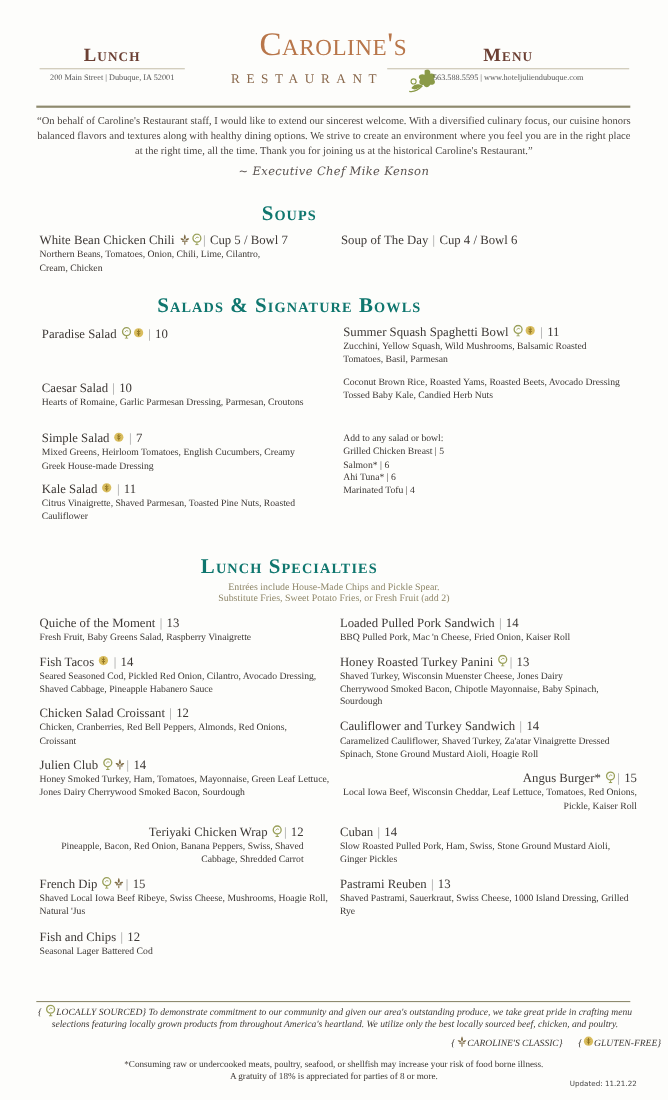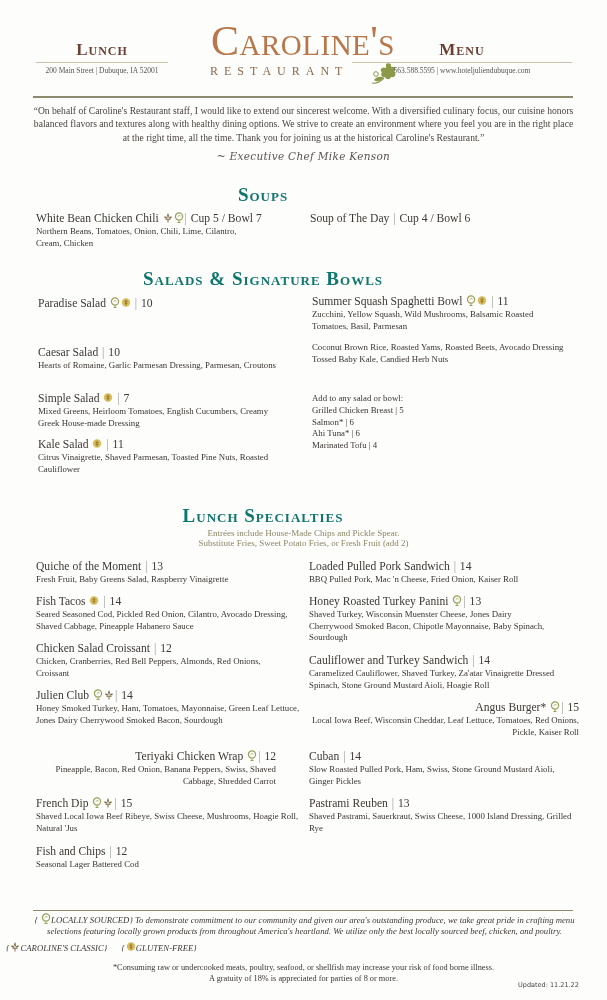--- a/index.html
+++ b/index.html
@@ -7,21 +7,21 @@
     body { font-family: "Liberation Serif", "DejaVu Serif", serif; color: #3a3532; position: relative; }
 
     
     .header { position: absolute; top: 0; left: 0; width: 607px; height: 98px; }
     .hdr-left { position: absolute; left: 36px; top: 40px; width: 132px; text-align: center; }
     .hdr-right { position: absolute; left: 352px; top: 40px; width: 220px; text-align: center; }
     .hdr-word { font-size: 17px; font-weight: bold; color: #6b3f33; letter-spacing: 1px; font-variant: small-caps; line-height: 20px; }
     .hdr-rule { height: 1px; background: #c9c3ae; margin: 2px 0 3px; }
     .hdr-sub { font-size: 7.5px; color: #555; white-space: nowrap; }
     .logo { position: absolute; left: 198px; top: 22px; width: 210px; text-align: center; }
-    .logo-name { font-size: 42px; color: #b8764a; letter-spacing: 0.5px; line-height: 38px; font-variant: small-caps; }
+    .logo-name { font-size: 30px; color: #b8764a; letter-spacing: 0.5px; line-height: 38px; font-variant: small-caps; }
     .logo-sub { font-size: 12px; color: #8b6a4e; letter-spacing: 6px; margin-top: 4px; text-align: left; padding-left: 12px; }
     .logo-leaf { position: absolute; right: 8px; top: 38px; width: 30px; height: 26px; }
     .main-rule { position: absolute; left: 33px; top: 96px; width: 540px; height: 2px; background: #8e8a6e; }
 
     
     .intro { position: absolute; left: 30px; top: 104px; width: 547px; text-align: center; font-size: 9.6px; line-height: 13.4px; color: #4a4441; }
     .sig { position: absolute; left: 0; top: 150px; width: 607px; text-align: center; font-size: 10.5px; font-style: italic; color: #5a5350; font-family: "DejaVu Serif", serif; letter-spacing: 0.3px; }
 
     
     .sec-title { position: absolute; left: 0; width: 526px; text-align: center; font-size: 19px; font-weight: bold; color: #0f766e; font-variant: small-caps; letter-spacing: 1px; }
@@ -31,21 +31,21 @@
     .item { position: absolute; }
     .item-name { font-size: 11.6px; line-height: 14px; color: #3d3835; white-space: nowrap; }
     .item-desc { font-size: 8.8px; line-height: 11.5px; color: #3a3532; }
     .sep { color: #999; padding: 0 1px; }
     .ico { display: inline-block; width: 10px; height: 11px; vertical-align: -1px; margin-left: 1px; }
     .addons { position: absolute; font-size: 8.8px; line-height: 11.8px; color: #3a3532; }
 
     
     .foot-rule { position: absolute; left: 33px; top: 910px; width: 540px; height: 1px; background: #8e8a6e; }
     .foot-text { position: absolute; left: 32px; top: 913px; width: 545px; text-align: center; font-size: 8.7px; line-height: 11.2px; font-style: italic; color: #3d3835; }
-    .foot-legend { position: absolute; left: 0; top: 941px; width: 607px; text-align: left; font-size: 8.7px; font-style: italic; color: #3d3835; }
+    .foot-legend { position: absolute; left: 0; top: 941px; width: 607px; text-align: right; font-size: 8.7px; font-style: italic; color: #3d3835; }
     .foot-legend span.leg { margin: 0 6px; }
     .disclaimer { position: absolute; left: 0; top: 962px; width: 607px; text-align: center; font-size: 8.3px; line-height: 11px; color: #3a3532; }
     .updated { position: absolute; left: 518px; top: 981px; font-family: "DejaVu Sans", sans-serif; font-size: 6.5px; color: #444; }
   </style>
 </head>
 <body>
 
 <svg width="0" height="0" style="position:absolute">
   <defs>
     <symbol id="sym-local" viewBox="0 0 10 11">

